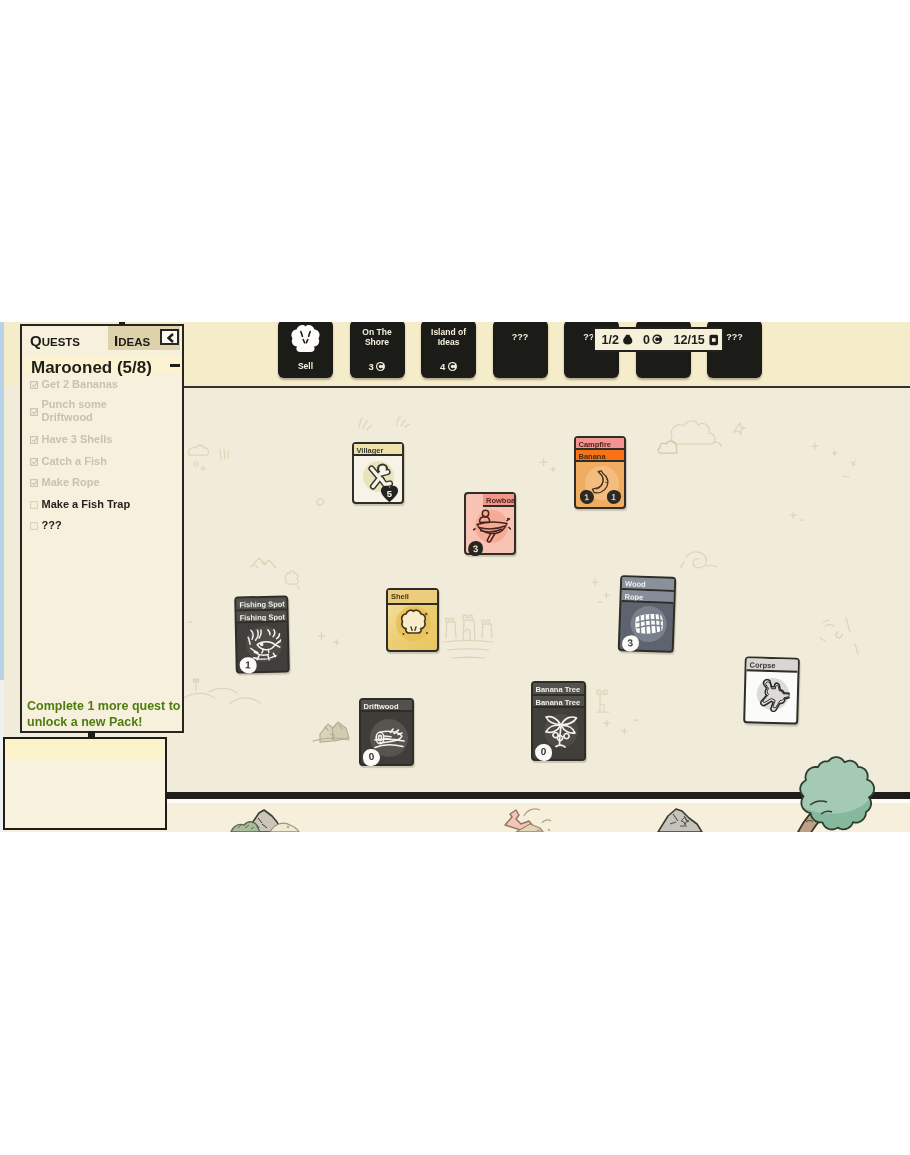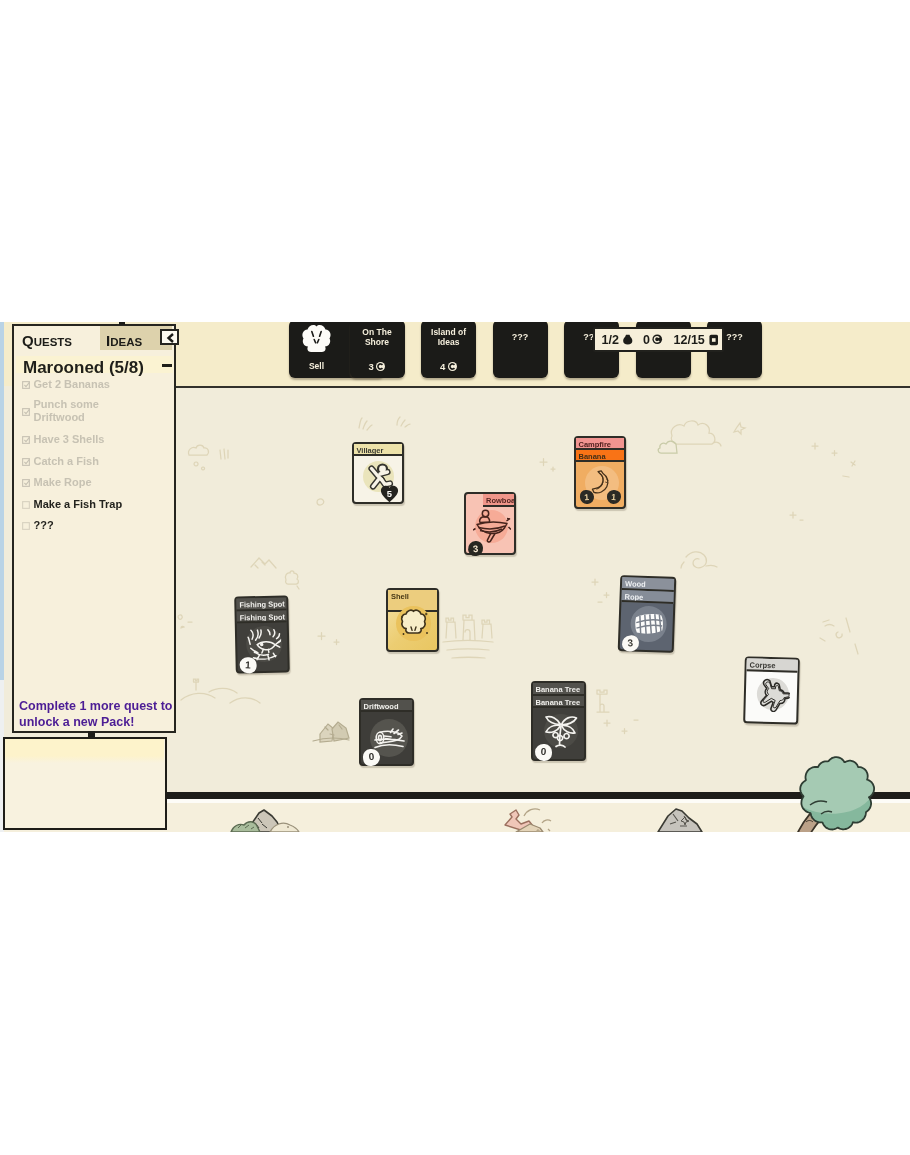--- a/index.html
+++ b/index.html
@@ -121,21 +121,21 @@
           </clipPath>
       <path d="M873.1 41.0 L872.5 41.9 L871.9 42.8 L871.1 43.7 L870.1 44.5 L868.9 45.2 L869.6 46.2 L870.1 47.1 L870.5 48.1 L870.8 49.1 L871.0 50.1 L871.1 51.1 L871.1 52.1 L870.9 53.0 L870.7 54.0 L870.4 54.9 L870.1 55.7 L869.6 56.6 L869.1 57.3 L868.4 58.1 L867.7 58.7 L866.9 59.4 L866.1 59.9 L865.9 60.9 L865.8 61.9 L865.6 62.9 L865.3 63.9 L864.9 64.8 L864.4 65.7 L863.9 66.5 L863.3 67.3 L862.6 67.9 L861.8 68.6 L861.0 69.1 L860.1 69.6 L859.2 70.0 L858.3 70.3 L857.3 70.5 L856.2 70.6 L855.1 70.6 L854.0 70.5 L852.9 70.2 L852.5 71.4 L852.0 72.4 L851.4 73.3 L850.7 74.1 L850.0 74.8 L849.2 75.4 L848.4 76.0 L847.5 76.4 L846.6 76.8 L845.7 77.0 L844.7 77.2 L843.7 77.3 L842.7 77.3 L841.8 77.1 L840.8 76.9 L839.8 76.6 L838.8 76.2 L837.9 75.6 L837.0 76.0 L836.1 76.5 L835.1 76.9 L834.2 77.2 L833.2 77.4 L832.2 77.5 L831.2 77.4 L830.3 77.3 L829.3 77.1 L828.4 76.8 L827.5 76.4 L826.6 75.9 L825.8 75.4 L825.1 74.7 L824.4 73.9 L823.7 73.0 L823.2 72.1 L822.7 70.9 L822.1 70.3 L821.0 70.4 L820.0 70.4 L819.1 70.3 L818.1 70.0 L817.2 69.8 L816.4 69.4 L815.6 68.9 L814.8 68.4 L814.1 67.9 L813.4 67.2 L812.8 66.5 L812.2 65.8 L811.8 64.9 L811.4 64.1 L811.0 63.2 L810.8 62.2 L810.6 61.2 L809.8 60.8 L808.6 60.5 L807.6 60.1 L806.6 59.6 L805.7 59.1 L804.9 58.4 L804.2 57.7 L803.5 57.0 L802.9 56.2 L802.5 55.3 L802.1 54.4 L801.8 53.5 L801.5 52.5 L801.4 51.5 L801.4 50.5 L801.5 49.5 L801.6 48.5 L801.9 47.5 L802.3 46.5 L802.8 45.5 L803.5 44.5 L803.1 43.7 L802.3 42.8 L801.7 41.9 L801.2 41.0 L800.8 40.1 L800.5 39.1 L800.3 38.1 L800.2 37.1 L800.3 36.2 L800.4 35.2 L800.6 34.3 L801.0 33.3 L801.4 32.5 L801.9 31.6 L802.6 30.8 L803.3 30.1 L804.2 29.4 L805.1 28.8 L805.9 28.1 L805.7 27.0 L805.5 26.0 L805.5 25.0 L805.6 23.9 L805.8 23.0 L806.0 22.0 L806.4 21.1 L806.8 20.2 L807.3 19.4 L807.9 18.7 L808.5 17.9 L809.2 17.3 L810.0 16.7 L810.9 16.2 L811.8 15.8 L812.7 15.4 L813.7 15.1 L814.8 15.0 L815.9 14.9 L817.0 15.0 L818.1 15.0 L818.5 14.1 L819.0 13.2 L819.5 12.5 L820.2 11.8 L820.8 11.2 L821.6 10.7 L822.3 10.3 L823.2 9.9 L824.0 9.6 L824.9 9.4 L825.8 9.3 L826.7 9.3 L827.6 9.4 L828.5 9.2 L829.2 8.4 L829.9 7.6 L830.7 6.9 L831.5 6.4 L832.4 5.9 L833.3 5.6 L834.2 5.4 L835.1 5.2 L836.1 5.1 L837.0 5.2 L837.9 5.3 L838.9 5.5 L839.8 5.9 L840.6 6.3 L841.5 6.8 L842.3 7.5 L843.1 8.2 L843.8 9.1 L844.4 10.2 L845.3 10.0 L846.3 9.4 L847.4 9.1 L848.4 8.8 L849.4 8.7 L850.4 8.7 L851.3 8.9 L852.2 9.1 L853.1 9.4 L853.9 9.8 L854.7 10.3 L855.5 10.9 L856.1 11.5 L856.8 12.3 L857.3 13.1 L857.7 14.0 L858.1 15.0 L859.1 15.1 L860.2 15.2 L861.3 15.4 L862.2 15.8 L863.1 16.2 L863.9 16.7 L864.7 17.3 L865.4 18.0 L866.0 18.8 L866.5 19.6 L866.9 20.4 L867.3 21.3 L867.5 22.3 L867.7 23.3 L867.7 24.3 L867.6 25.4 L867.4 26.5 L867.1 27.6 L868.3 28.0 L869.4 28.6 L870.3 29.2 L871.2 29.9 L871.9 30.7 L872.5 31.5 L873.0 32.4 L873.4 33.3 L873.7 34.2 L874.0 35.1 L874.1 36.1 L874.1 37.1 L874.0 38.1 L873.8 39.1 L873.5 40.0 Z" fill="#a5cab3"></path>
       <g clip-path="url(#canopyclip)">
         <path d="M794 50 C812 63 840 66 860 55 C870 49 876 40 879 30 L884 92 L798 92 Z" fill="#85b89d"></path>
       </g>
       <path d="M873.1 41.0 L872.5 41.9 L871.9 42.8 L871.1 43.7 L870.1 44.5 L868.9 45.2 L869.6 46.2 L870.1 47.1 L870.5 48.1 L870.8 49.1 L871.0 50.1 L871.1 51.1 L871.1 52.1 L870.9 53.0 L870.7 54.0 L870.4 54.9 L870.1 55.7 L869.6 56.6 L869.1 57.3 L868.4 58.1 L867.7 58.7 L866.9 59.4 L866.1 59.9 L865.9 60.9 L865.8 61.9 L865.6 62.9 L865.3 63.9 L864.9 64.8 L864.4 65.7 L863.9 66.5 L863.3 67.3 L862.6 67.9 L861.8 68.6 L861.0 69.1 L860.1 69.6 L859.2 70.0 L858.3 70.3 L857.3 70.5 L856.2 70.6 L855.1 70.6 L854.0 70.5 L852.9 70.2 L852.5 71.4 L852.0 72.4 L851.4 73.3 L850.7 74.1 L850.0 74.8 L849.2 75.4 L848.4 76.0 L847.5 76.4 L846.6 76.8 L845.7 77.0 L844.7 77.2 L843.7 77.3 L842.7 77.3 L841.8 77.1 L840.8 76.9 L839.8 76.6 L838.8 76.2 L837.9 75.6 L837.0 76.0 L836.1 76.5 L835.1 76.9 L834.2 77.2 L833.2 77.4 L832.2 77.5 L831.2 77.4 L830.3 77.3 L829.3 77.1 L828.4 76.8 L827.5 76.4 L826.6 75.9 L825.8 75.4 L825.1 74.7 L824.4 73.9 L823.7 73.0 L823.2 72.1 L822.7 70.9 L822.1 70.3 L821.0 70.4 L820.0 70.4 L819.1 70.3 L818.1 70.0 L817.2 69.8 L816.4 69.4 L815.6 68.9 L814.8 68.4 L814.1 67.9 L813.4 67.2 L812.8 66.5 L812.2 65.8 L811.8 64.9 L811.4 64.1 L811.0 63.2 L810.8 62.2 L810.6 61.2 L809.8 60.8 L808.6 60.5 L807.6 60.1 L806.6 59.6 L805.7 59.1 L804.9 58.4 L804.2 57.7 L803.5 57.0 L802.9 56.2 L802.5 55.3 L802.1 54.4 L801.8 53.5 L801.5 52.5 L801.4 51.5 L801.4 50.5 L801.5 49.5 L801.6 48.5 L801.9 47.5 L802.3 46.5 L802.8 45.5 L803.5 44.5 L803.1 43.7 L802.3 42.8 L801.7 41.9 L801.2 41.0 L800.8 40.1 L800.5 39.1 L800.3 38.1 L800.2 37.1 L800.3 36.2 L800.4 35.2 L800.6 34.3 L801.0 33.3 L801.4 32.5 L801.9 31.6 L802.6 30.8 L803.3 30.1 L804.2 29.4 L805.1 28.8 L805.9 28.1 L805.7 27.0 L805.5 26.0 L805.5 25.0 L805.6 23.9 L805.8 23.0 L806.0 22.0 L806.4 21.1 L806.8 20.2 L807.3 19.4 L807.9 18.7 L808.5 17.9 L809.2 17.3 L810.0 16.7 L810.9 16.2 L811.8 15.8 L812.7 15.4 L813.7 15.1 L814.8 15.0 L815.9 14.9 L817.0 15.0 L818.1 15.0 L818.5 14.1 L819.0 13.2 L819.5 12.5 L820.2 11.8 L820.8 11.2 L821.6 10.7 L822.3 10.3 L823.2 9.9 L824.0 9.6 L824.9 9.4 L825.8 9.3 L826.7 9.3 L827.6 9.4 L828.5 9.2 L829.2 8.4 L829.9 7.6 L830.7 6.9 L831.5 6.4 L832.4 5.9 L833.3 5.6 L834.2 5.4 L835.1 5.2 L836.1 5.1 L837.0 5.2 L837.9 5.3 L838.9 5.5 L839.8 5.9 L840.6 6.3 L841.5 6.8 L842.3 7.5 L843.1 8.2 L843.8 9.1 L844.4 10.2 L845.3 10.0 L846.3 9.4 L847.4 9.1 L848.4 8.8 L849.4 8.7 L850.4 8.7 L851.3 8.9 L852.2 9.1 L853.1 9.4 L853.9 9.8 L854.7 10.3 L855.5 10.9 L856.1 11.5 L856.8 12.3 L857.3 13.1 L857.7 14.0 L858.1 15.0 L859.1 15.1 L860.2 15.2 L861.3 15.4 L862.2 15.8 L863.1 16.2 L863.9 16.7 L864.7 17.3 L865.4 18.0 L866.0 18.8 L866.5 19.6 L866.9 20.4 L867.3 21.3 L867.5 22.3 L867.7 23.3 L867.7 24.3 L867.6 25.4 L867.4 26.5 L867.1 27.6 L868.3 28.0 L869.4 28.6 L870.3 29.2 L871.2 29.9 L871.9 30.7 L872.5 31.5 L873.0 32.4 L873.4 33.3 L873.7 34.2 L874.0 35.1 L874.1 36.1 L874.1 37.1 L874.0 38.1 L873.8 39.1 L873.5 40.0 Z" fill="none" stroke="#2e3d33" stroke-width="1.8" stroke-linejoin="round"></path>
       <path d="M810 53 c5 -4 11 -5 17 -3 M821 62 c4 -3 8 -3 11 -2" stroke="#2e3d33" stroke-width="1.5" fill="none"></path>
     </g>
   </svg>
 
-  <div class="topcard" style="left:289px;padding-left:40px;">
+  <div class="topcard" style="left:278px;">
     <svg class="abs" style="left:11px;top:3px;" width="33" height="32" viewBox="0 0 33 32">
       <path d="M11 29 C8 29 6.5 26 8 23.5 C4 23.5 1.5 19 3.5 15.5 C1 12 3 6.5 7.5 6.5 C8.5 2.5 14 0.5 16.5 3.5 C19 0.5 24.5 2.5 25.5 6.5 C30 6.5 32 12 29.5 15.5 C31.5 19 29 23.5 25 23.5 C26.5 26 25 29 22 29 Z" fill="#fdfcf8"></path>
       <path d="M11.8 8.5 l1.6 4.8 M21.2 8.5 l-1.6 4.8 M14.2 16.5 l1.4 3.2 M18.8 16.5 l-1.4 3.2" stroke="#1b1b18" stroke-width="1.6" fill="none" stroke-linecap="round"></path>
     </svg>
     <div class="abs" style="left:0;top:41px;width:55px;font-size:8.5px;">Sell</div>
   </div>
 
   <div class="topcard" style="left:349.5px;">
     <div class="abs" style="left:0;top:7px;width:55px;font-size:8.5px;line-height:10px;">On The<br>Shore</div>
     <div class="abs" style="left:0;top:41px;width:55px;font-size:9.5px;">3<svg width="9" height="9" viewBox="0 0 12 12" style="vertical-align:-1px;margin-left:2.5px;">
@@ -180,21 +180,21 @@
     </svg>
     <div class="abs" style="left:79px;top:4px;font-size:12.5px;font-weight:bold;color:#1c1c18;">12/15</div>
 
     <svg class="abs" style="left:114px;top:5px;" width="9.5" height="12" viewBox="0 0 11 13">
       <rect x="0.5" y="0.5" width="10" height="12" rx="2" fill="#1c1c18"></rect>
       <rect x="3.4" y="4.4" width="4.2" height="4.2" fill="#f6efda"></rect>
     </svg>
   </div>
 
 
-  <div class="abs" style="left:12px;top:2px;width:164px;height:409px;background:#f7f0dc;border:2.5px solid #26251f;box-sizing:border-box;">
+  <div class="abs" style="left:20px;top:2px;width:164px;height:409px;background:#f7f0dc;border:2.5px solid #26251f;box-sizing:border-box;">
 
     <div class="abs" style="left:86px;top:0px;width:72px;height:24px;background:#ddd2ac;"></div>
 
     <div class="abs" style="left:8px;top:6px;color:#1c1c18;"><span style="font-size:15px;font-weight:bold;">Q</span><span style="font-size:11.5px;font-weight:bold;">UESTS</span></div>
 
     <div class="abs" style="left:92px;top:6px;color:#1c1c18;"><span style="font-size:15px;font-weight:bold;">I</span><span style="font-size:11.5px;font-weight:bold;">DEAS</span></div>
 
     <div class="abs" style="left:2px;top:29.5px;width:157px;height:17px;background:#fbf3d2;"></div>
     <div class="abs" style="left:9px;top:32px;font-size:17px;font-weight:bold;color:#1f1f1a;">Marooned (5/8)</div>
 
@@ -233,21 +233,21 @@
     <svg class="abs" style="left:7.5px;top:174.6px;" width="8" height="8" viewBox="0 0 10 10">
           <rect x="0.8" y="0.8" width="8.4" height="8.4" fill="none" stroke="#d8d2c0" stroke-width="1.4"></rect>
         </svg>
     <div class="qi" style="top:171.6px;color:#23231e;">Make a Fish Trap</div>
 
     <svg class="abs" style="left:7.5px;top:195.8px;" width="8" height="8" viewBox="0 0 10 10">
           <rect x="0.8" y="0.8" width="8.4" height="8.4" fill="none" stroke="#d8d2c0" stroke-width="1.4"></rect>
         </svg>
     <div class="qi" style="top:192.8px;color:#23231e;">???</div>
 
-    <div class="abs" style="left:5px;top:372px;width:156px;font-size:12.5px;font-weight:bold;color:#4c1d95;line-height:16px;">Complete 1 more quest to unlock a new Pack!</div>
+    <div class="abs" style="left:5px;top:372px;width:156px;font-size:12.5px;font-weight:bold;color:#4d7c0f;line-height:16px;">Complete 1 more quest to unlock a new Pack!</div>
   </div>
 
   <div class="abs" style="left:160px;top:7px;width:19px;height:16px;background:#fdfaf0;border:2px solid #26251f;box-sizing:border-box;">
     <svg class="abs" style="left:3.5px;top:1.5px;" width="9" height="10" viewBox="0 0 9 10">
           <path d="M7 1 L2.5 5 L7 9" stroke="#1c1c18" stroke-width="2.4" fill="none"></path>
         </svg>
   </div>
 
   <div class="abs" style="left:119px;top:-2px;width:6px;height:5px;background:#1c1c18;"></div>
 
@@ -315,21 +315,21 @@
         <path d="M5.5 19.5 c8 2 18 2 26.5 -1.5 M7 22.5 c7 2 15 2 22 -1.5"></path>
         <path d="M33.5 13 l3.5 -2.5 M34 10.5 l3 0.5 M2.5 20.5 l-2.5 1.5 M35.5 19 l2.5 2.5"></path>
         <path d="M22 25.5 l-4.5 7.5 c-1.2 1.8 -4 0.8 -3 -1.2 l3.5 -7"></path>
       </g>
     </svg>
 
     <div class="badge" style="left:2px;top:47px;width:15px;height:15px;background:#272621;border-radius:55% 45% 50% 48%;color:#f7e9d2;font-size:9.5px;line-height:15px;transform:rotate(-5deg);">3</div>
   </div>
 
   <div class="card" style="left:386px;top:266px;width:52.5px;height:64px;background:linear-gradient(135deg,#f6e2a5,#eccd72 55%,#e9c661);">
-    <div class="ttl" style="height:22px;background:#eccd7e;color:#453716;border-bottom:2px solid #2e2d27;">Shell</div>
+    <div class="ttl" style="height:15px;background:#eccd7e;color:#453716;border-bottom:2px solid #2e2d27;">Shell</div>
 
     <div class="abs" style="left:8px;top:16px;width:35px;height:35px;border-radius:50%;background:#eac25c;"></div>
 
     <svg class="abs" style="left:10px;top:17px;" width="32" height="32" viewBox="0 0 32 32">
       <path d="M11 26 C8.5 26 7 23.5 8.2 21.5 C4.8 21.5 2.8 17.5 4.5 14.5 C2.5 11.5 4.2 7 8 7 C8.8 3.5 13.5 1.8 15.5 4.3 C17.5 1.8 22.2 3.5 23 7 C26.8 7 28.5 11.5 26.5 14.5 C28.2 17.5 26.2 21.5 22.8 21.5 C24 23.5 22.5 26 20 26 Z" fill="#f8edc8" stroke="#3f331c" stroke-width="1.6" stroke-linejoin="round"></path>
       <path d="M13 20 l1.1 3.4 M18 20 l-1.1 3.4" stroke="#3f331c" stroke-width="1.4" fill="none" stroke-linecap="round"></path>
       <path d="M3 10 l2 0 M4 9 l0 2" stroke="#4a3c1d" stroke-width="1"></path>
       <path d="M27 7 l2.5 0 M28.2 5.8 l0 2.5" stroke="#4a3c1d" stroke-width="1.2"></path>
       <path d="M4.5 27 l2 0 M5.5 26 l0 2" stroke="#4a3c1d" stroke-width="1"></path>
       <path d="M28 26 l2 0 M29 25 l0 2" stroke="#4a3c1d" stroke-width="1"></path>

